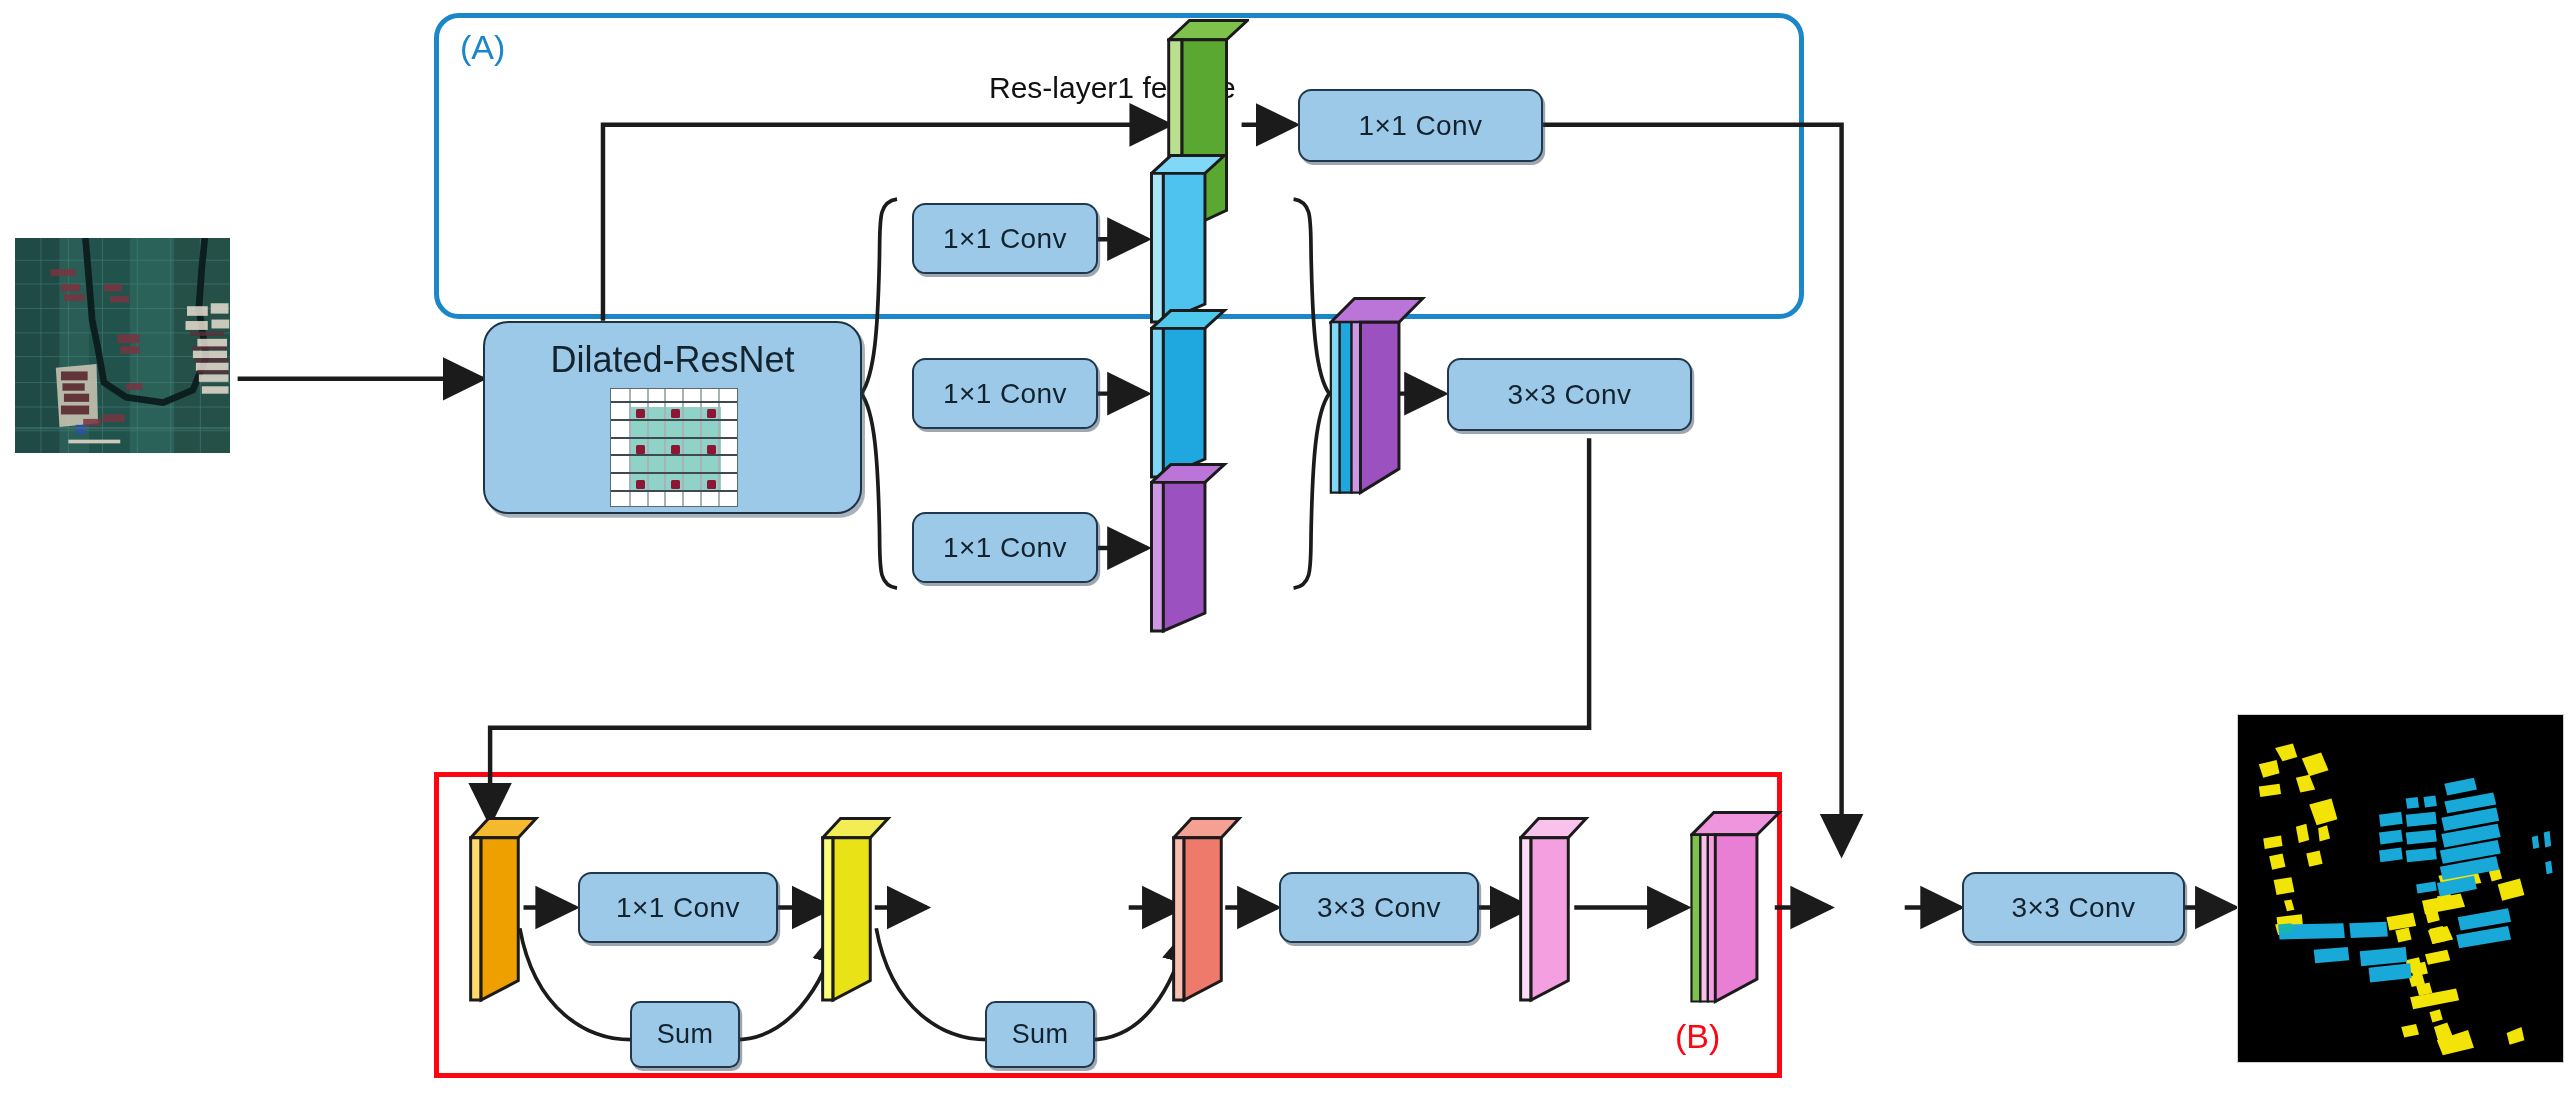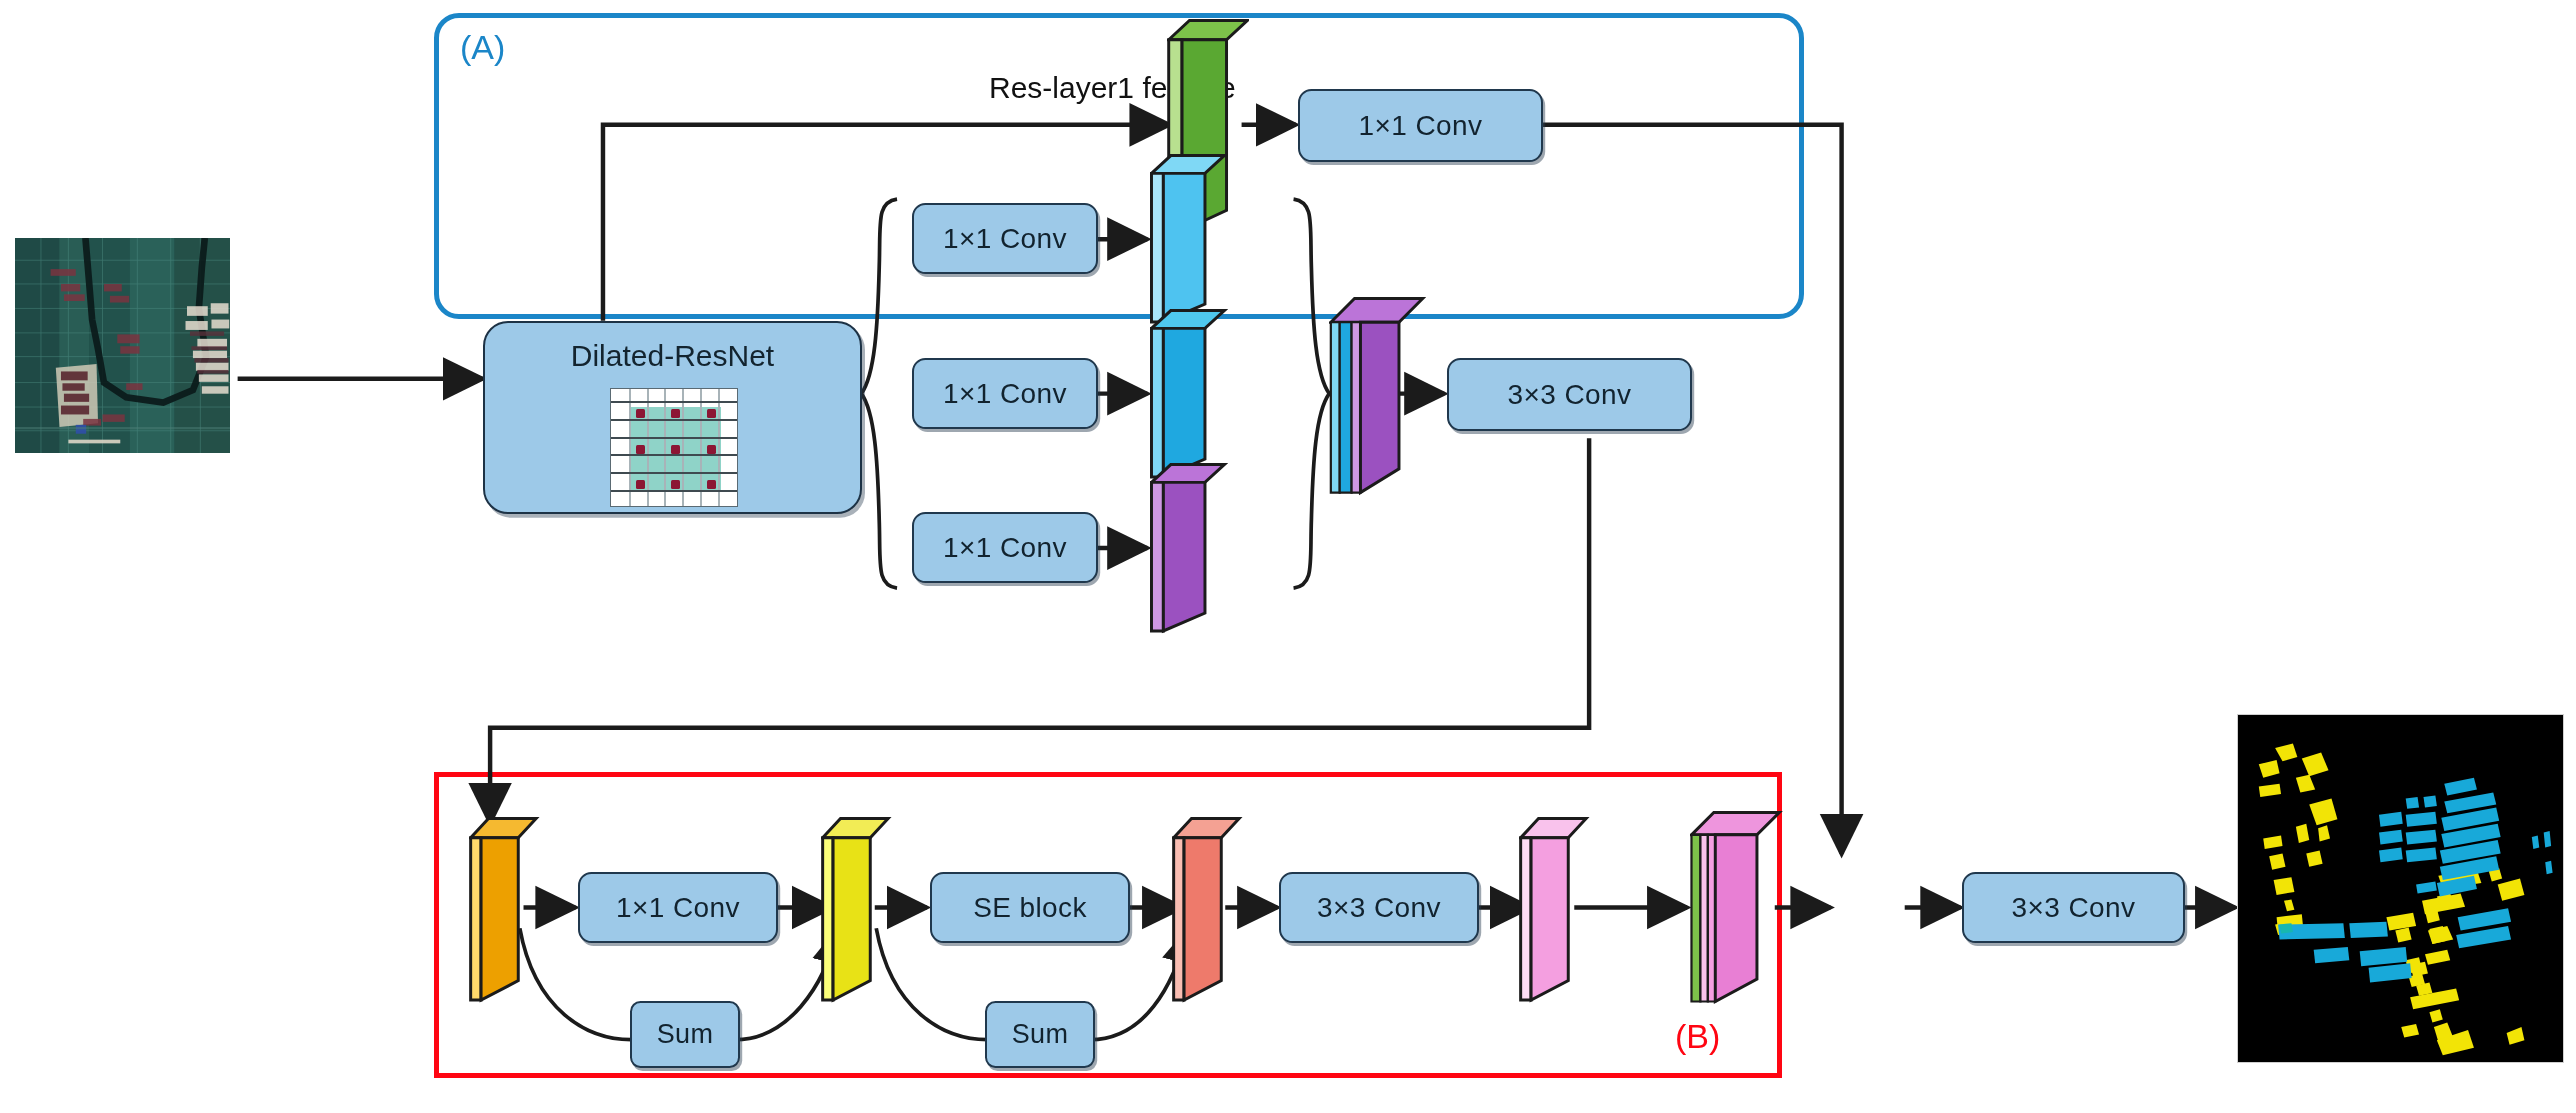--- a/index.html
+++ b/index.html
@@ -25,21 +25,21 @@
   .resnet{
     position:absolute;
     background:#9dc9e8;
     border:2.2px solid #1d3245;
     border-radius:25px;
     box-shadow:3px 3.7px 0 rgba(40,60,80,.4);
     box-sizing:border-box;
   }
   .resnet-title{
     position:absolute;left:0;right:0;top:16.3px;text-align:center;
-    font-size:30px;color:#13242f;
+    font-size:36px;color:#13242f;
   }
   .kgrid{position:absolute;background:#ffffff;box-sizing:border-box;border:1.5px solid #5a6a73;}
   .kgrid .teal{position:absolute;background:#8fd3c8;}
   .kgrid .vl{position:absolute;top:0;bottom:0;width:1.5px;background:#a8b3b8;}
   .kgrid .hl{position:absolute;left:0;right:0;height:2.2px;background:#3f4a50;}
   .kgrid .dot{position:absolute;width:9px;height:9px;background:#8c1634;border-radius:1.5px;}
 
   
   .slab{position:absolute;}
 
@@ -285,21 +285,20 @@
 
   <div class="node" style="left:912px;top:203px;width:186px;height:71px;">1×1 Conv</div>
   <div class="node" style="left:912px;top:358px;width:186px;height:71px;">1×1 Conv</div>
   <div class="node" style="left:912px;top:512px;width:186px;height:71px;">1×1 Conv</div>
 
   <div class="node" style="left:1447px;top:358px;width:245px;height:73px;">3×3 Conv</div>
 
   <div class="node" style="left:578px;top:872px;width:200px;height:71px;">1×1 Conv</div>
   <div class="node small" style="left:630px;top:1001px;width:110px;height:67px;">Sum</div>
 
-  <div class="node" style="left:930px;top:872px;width:200px;height:71px;">SE block</div>
   <div class="node small" style="left:985px;top:1001px;width:110px;height:67px;">Sum</div>
 
   <div class="node" style="left:1279px;top:872px;width:200px;height:71px;">3×3 Conv</div>
 
   <div class="node" style="left:1962px;top:872px;width:223px;height:71px;">3×3 Conv</div>
 
   <div class="seg" style="left:2237px;top:714px;width:327px;height:349px;">
     <svg width="325" height="348" viewBox="0 0 438 468">
       <rect x="0" y="0" width="438" height="468" fill="#000000"></rect>
       <g fill="#f2e406">

